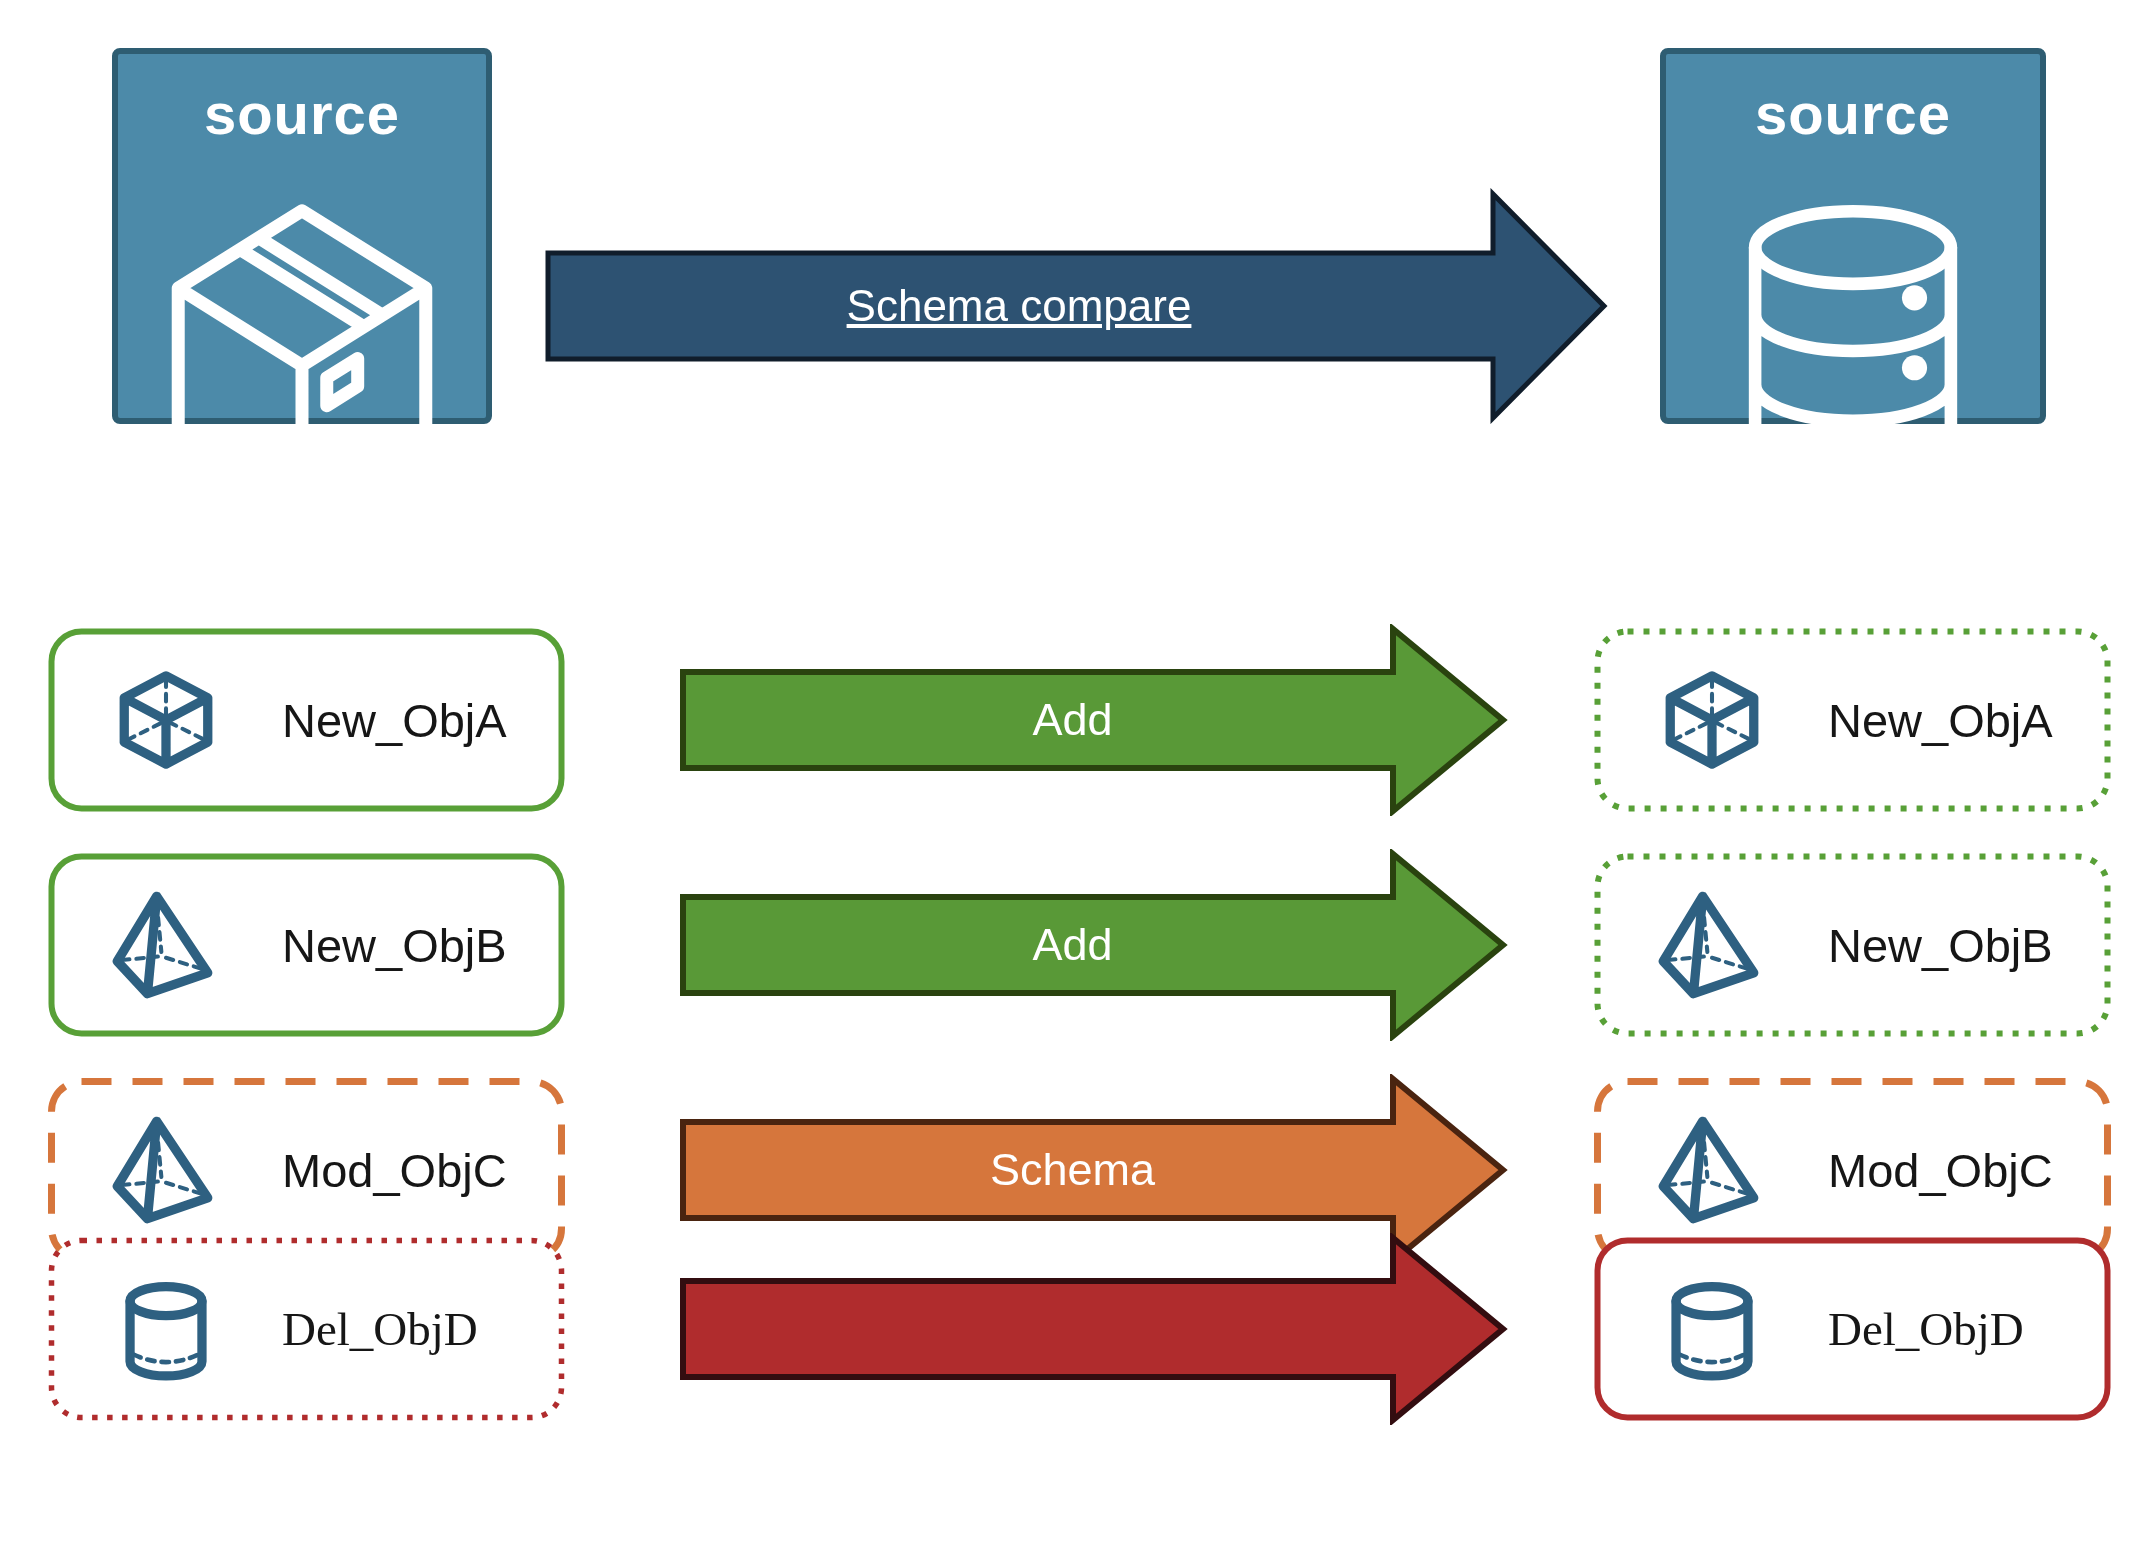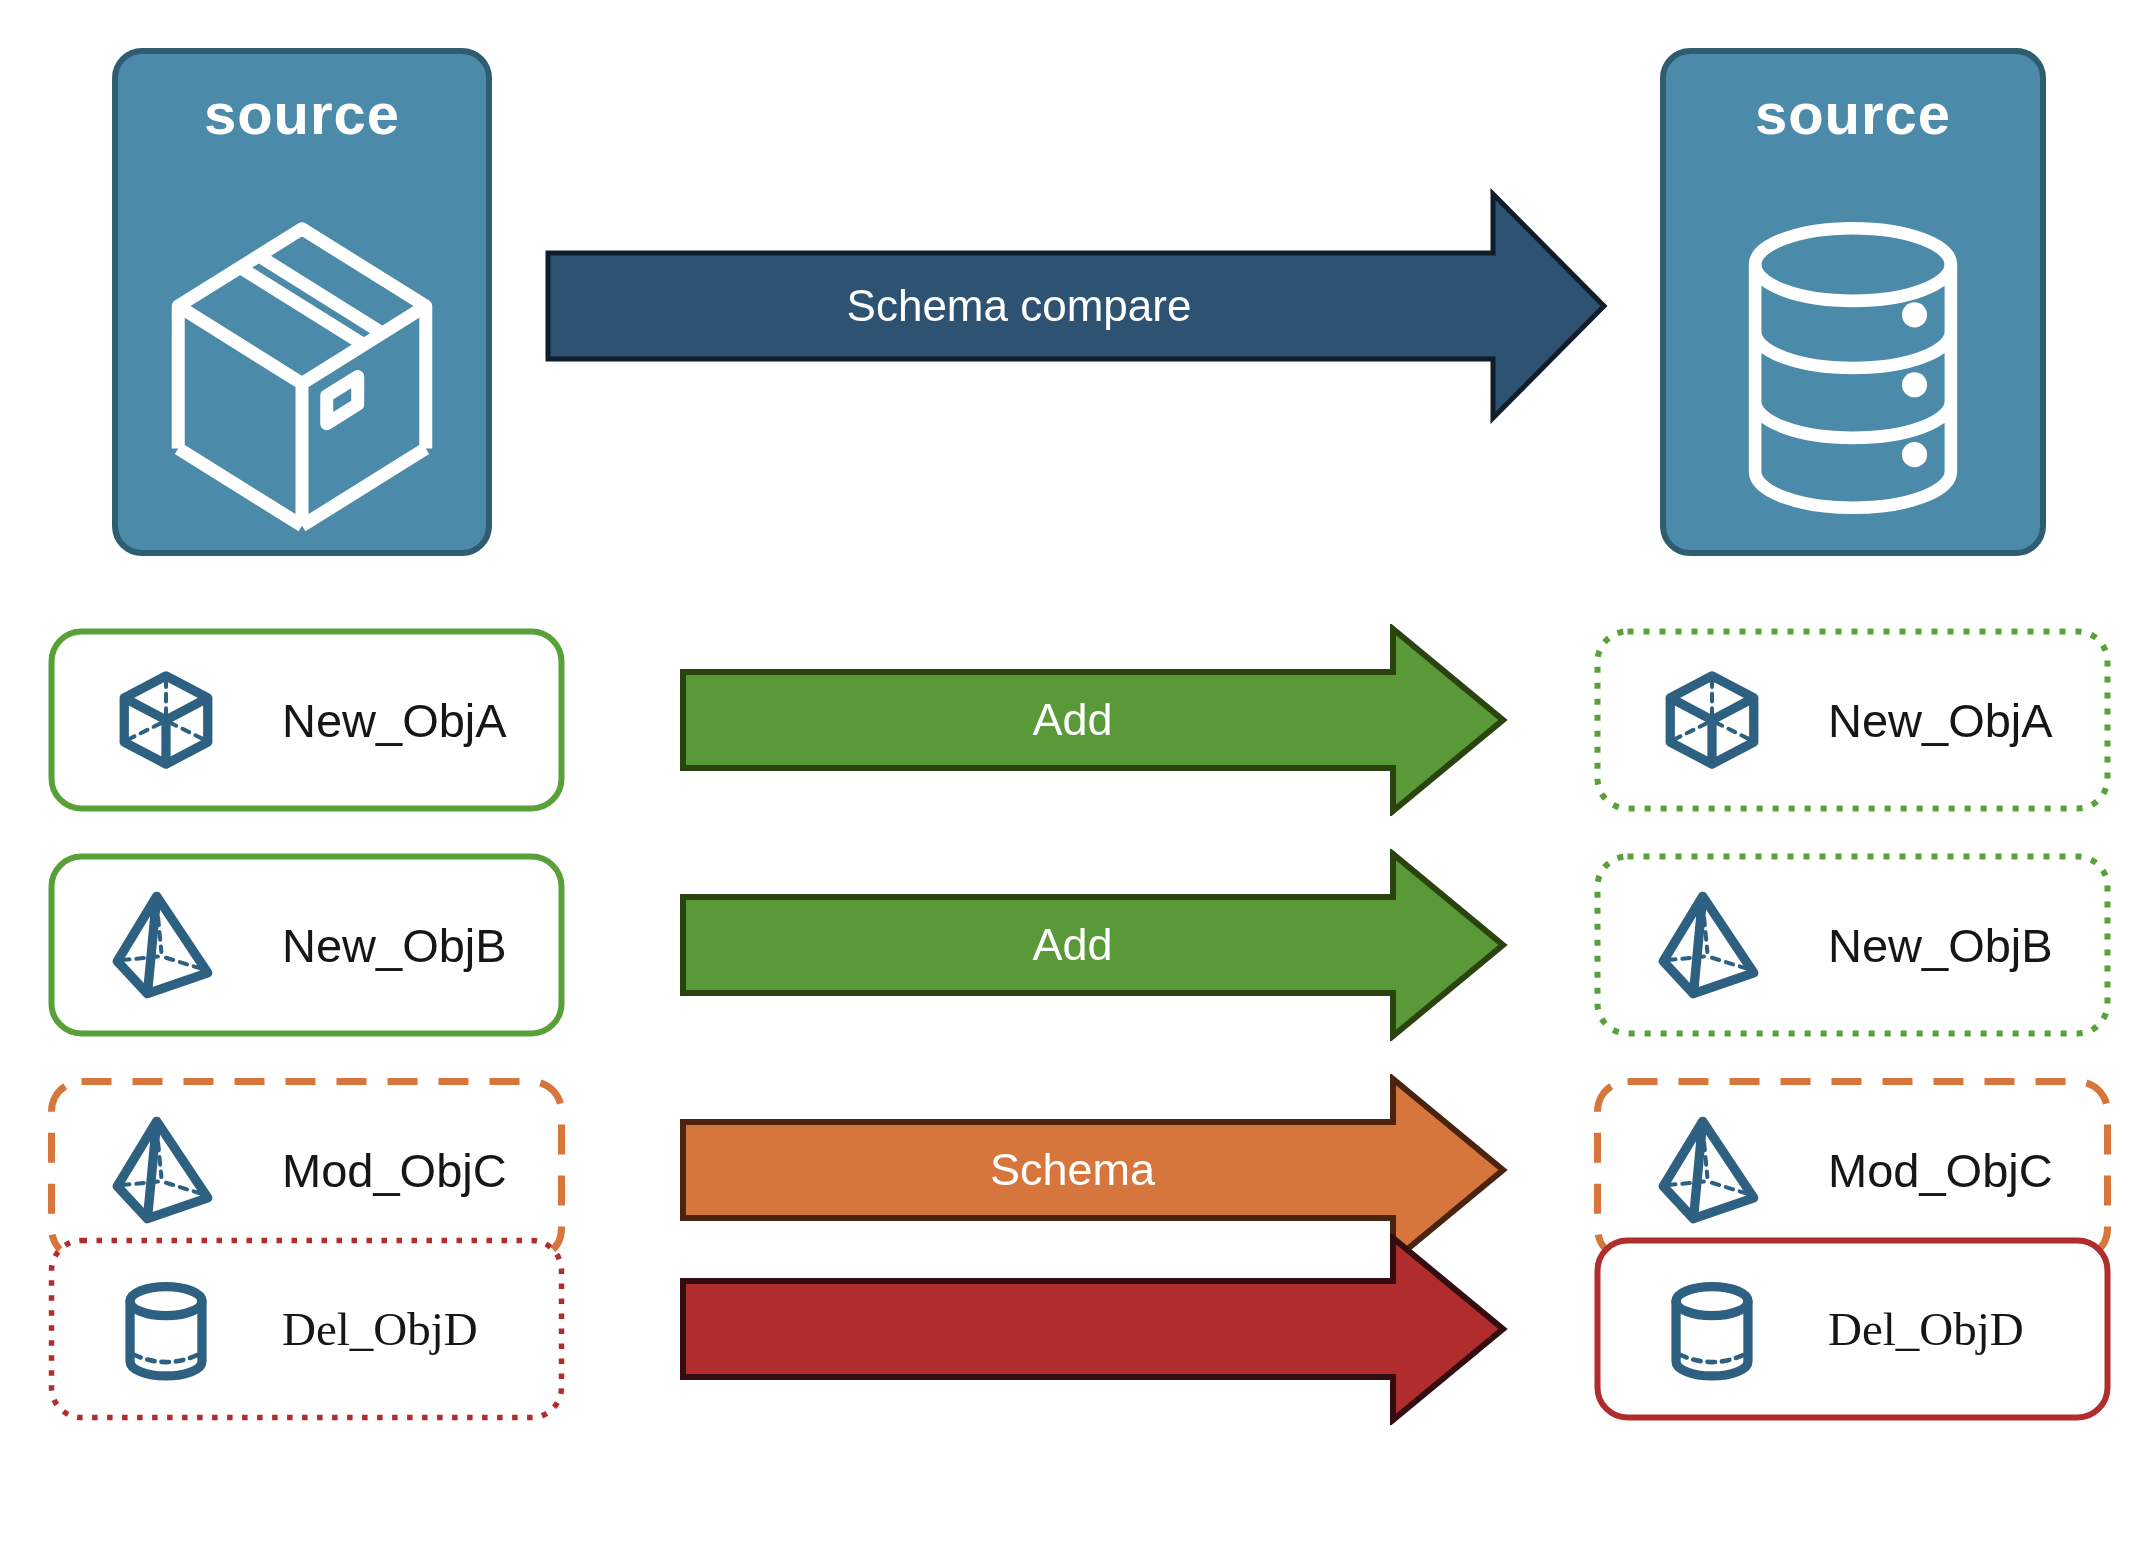--- a/index.html
+++ b/index.html
@@ -1,35 +1,35 @@
 <!DOCTYPE html>
 <html style="--node-blue: #4C8AA9; --node-blue-border: #2E5D72; --navy: #2D5272; --navy-dark: #101D2B; --green: #58A037; --green-fill: #599937; --green-dark: #2A430F; --orange: #D6763C; --orange-dark: #4A2410; --red: #B02C2D; --red-dark: #330D10; --icon-blue: #2E6081; --text: #161616;"><head>
 <meta charset="utf-8">
 <style>
   html,body{margin:0;padding:0;background:#ffffff;}
   body{font-family:"Liberation Sans", sans-serif;}
   .canvas{position:relative;width:2150px;height:1550px;background:#ffffff;overflow:hidden;}
 
   
-  .node{position:absolute;top:48px;width:380px;height:508px;border-radius:30px;
+  .node{position:absolute;top:48px;width:380px;height:376px;border-radius:8px;
         background:var(--node-blue);border:6px solid var(--node-blue-border);
         box-sizing:border-box;display:flex;flex-direction:column;align-items:center;gap:39px;}
   .node.source{left:112px;}
   .node.target{left:1660px;width:386px;}
   .node-title{margin-top:26px;font-size:58px;font-weight:700;color:#ffffff;letter-spacing:1px;}
   .node-icon{flex:1;display:flex;align-items:center;justify-content:center;width:100%;}
   .node-icon svg{display:block;}
 
   
   .big-arrow{position:absolute;left:545px;top:188px;width:1065px;height:236px;}
   .big-arrow svg{position:absolute;left:0;top:0;}
   .big-arrow polygon{fill:var(--navy);stroke:var(--navy-dark);stroke-width:5;}
   .big-arrow .arrow-label{position:absolute;left:0;top:0;width:948px;height:100%;
       display:flex;align-items:center;justify-content:center;
-      color:#ffffff;font-size:44px;}
+      color:#ffffff;font-size:44px;text-decoration:underline;}
 
   
   .row{position:absolute;left:0;width:2150px;height:192px;}
   .row.r0{top:628px;} .row.r1{top:853px;} .row.r2{top:1078px;} .row.r3{top:1237px;font-family:Liberation Serif, serif;}
 
   .obox{position:absolute;top:0;width:517px;height:184px;}
   .obox.left{left:48px;} .obox.right{left:1594px;}
   .obox .border-svg{position:absolute;left:0;top:0;}
   .obox rect{fill:#ffffff;}
   .bd-solid-green  rect{stroke:var(--green);stroke-width:6;}

